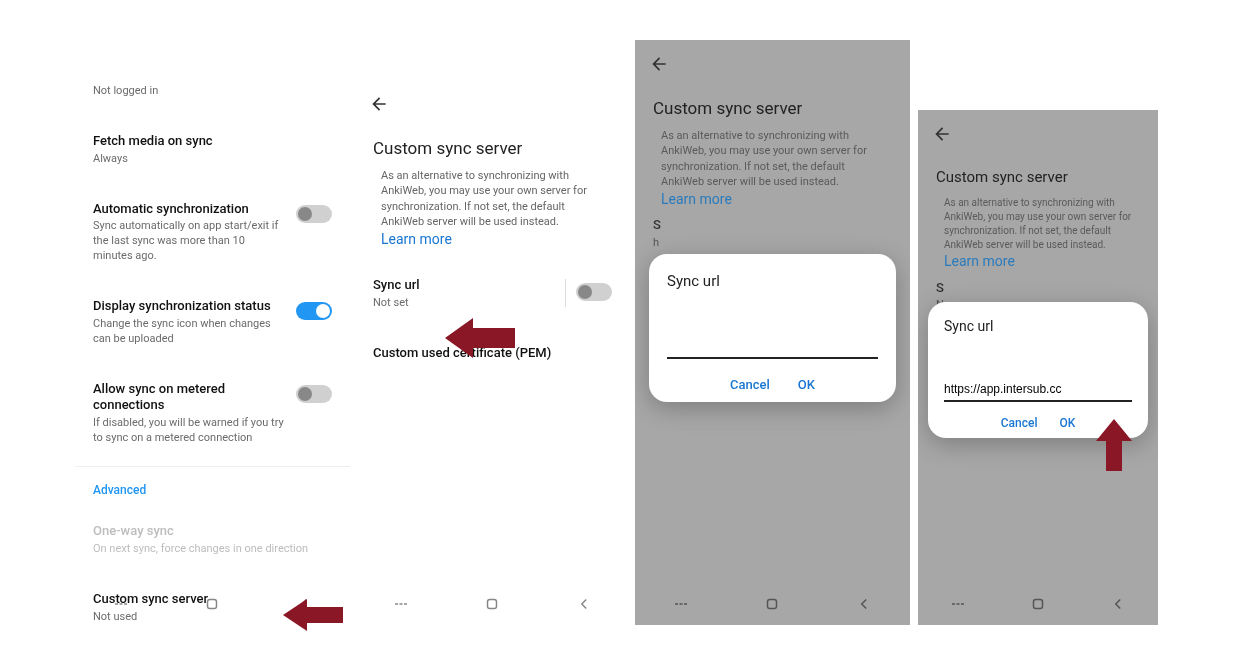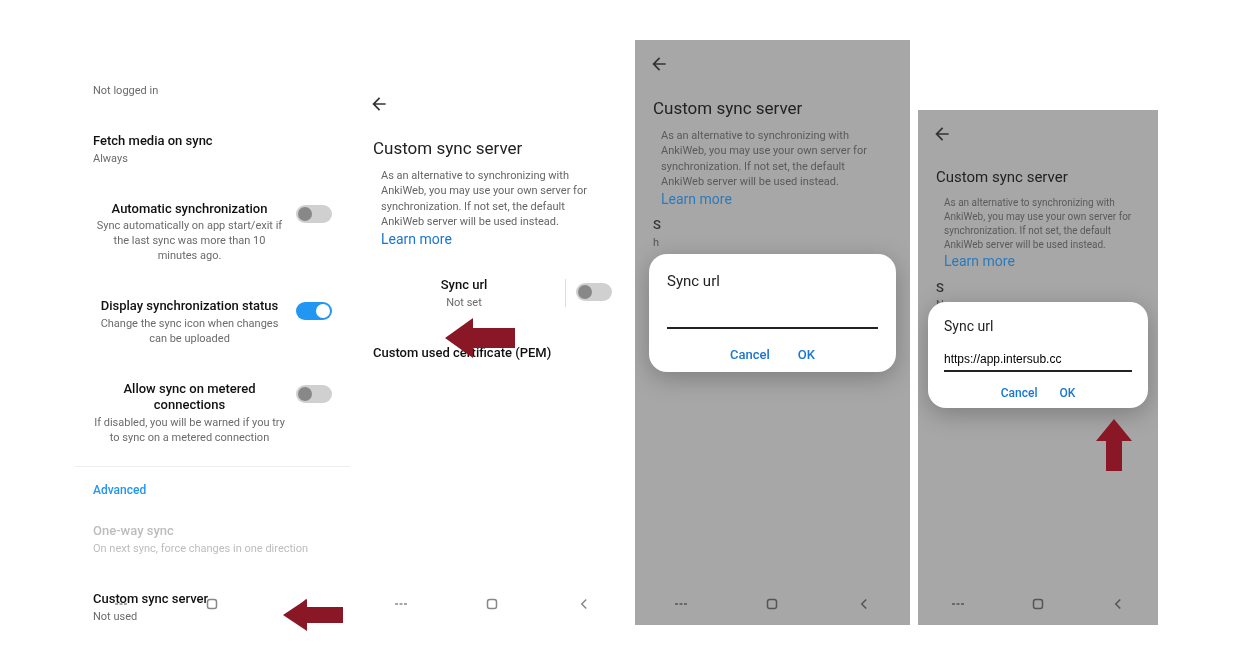--- a/index.html
+++ b/index.html
@@ -27,21 +27,21 @@
   .hl { background: #d6edf8; }
 
   .section {
     padding: 22px 18px 12px;
   }
   .row {
     display: flex;
     align-items: flex-start;
     gap: 10px;
   }
-  .row .text { flex: 1; text-align: center; }
+  .row .text { flex: 1; }
   .ptitle { font-size: 13px; color: #111; font-weight: 500; line-height: 1.3; }
   .psub   { font-size: 11px; color: #6b6b6b; line-height: 1.35; margin-top: 2px; }
   .psub.light { color: #bdbdbd; }
 
   .cat { font-size: 12px; color: #2196f3; font-weight: 500; padding: 8px 18px 4px; }
 
   .divider { height: 1px; background: #eee; margin: 8px 0; }
 
   .toggle {
     width: 36px; height: 18px; border-radius: 10px; position: relative;
@@ -71,21 +71,21 @@
 
   .dialog {
     position: absolute; left: 14px; right: 14px;
     background: #fff; border-radius: 18px;
     box-shadow: 0 6px 24px rgba(0,0,0,.25);
     padding: 18px 18px 10px;
   }
   .dlg-title { font-size: 15px; color: #222; margin-bottom: 14px; }
   .dlg-input {
     width: 100%; border: none; border-bottom: 2px solid #222;
-    font-size: 13px; padding: 4px 0; background: transparent; outline: none;
+    font-size: 13px; padding: 4px 0; background: transparent; outline: none; margin-top: 30px;
   }
   .dlg-actions { display: flex; justify-content: center; gap: 28px; margin-top: 18px; }
   .dlg-btn { font-size: 13px; color: #1976d2; font-weight: 500; cursor: pointer; }
 
   .arrow-marker { position: absolute; }
   .arrow-marker svg { display: block; }
 </style>
 </head>
 <body>
 

